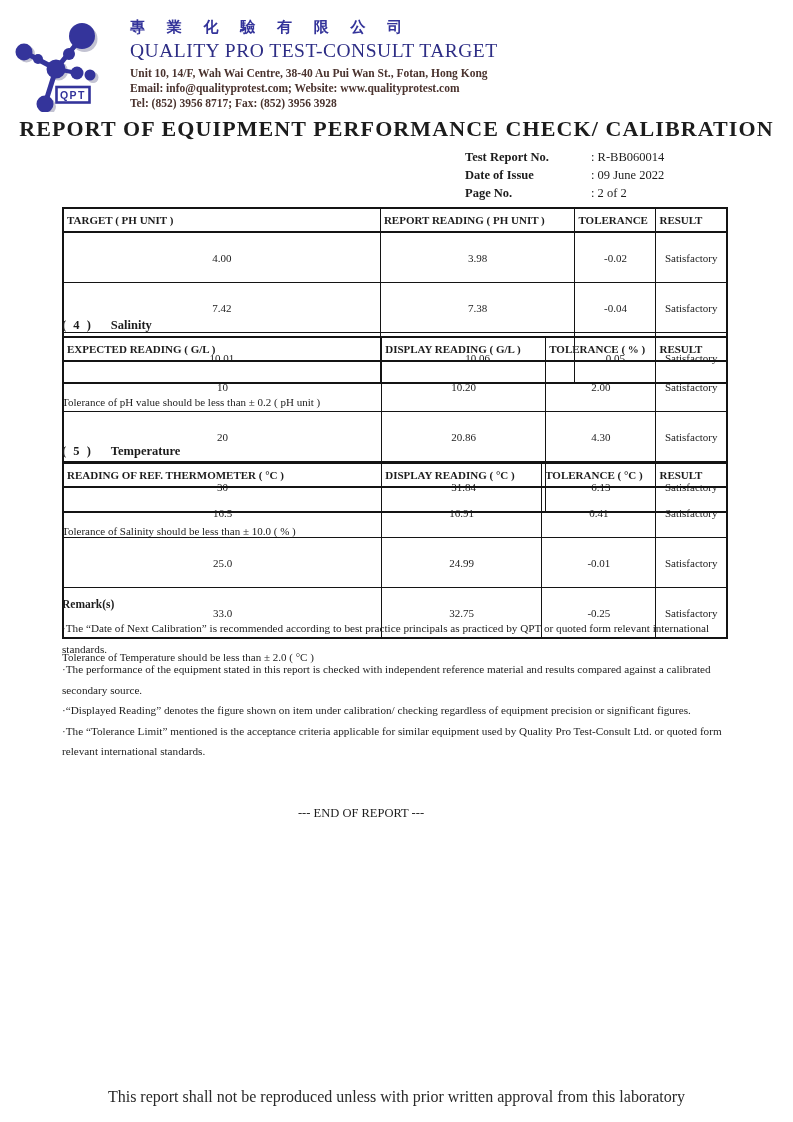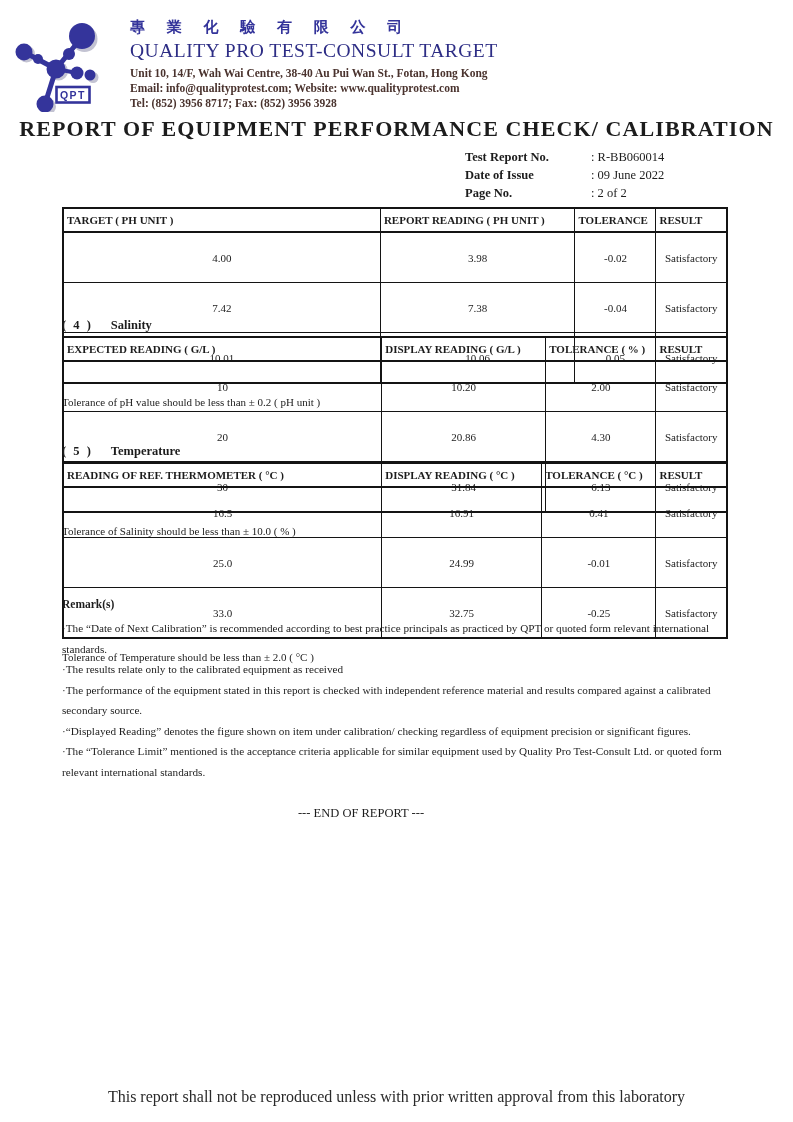--- a/index.html
+++ b/index.html
@@ -260,21 +260,20 @@
           <td>Satisfactory</td>
         </tr>
       </tbody>
     </table>
     <div class="tbl-note">Tolerance of Temperature should be less than ± 2.0 ( °C )</div>
   </div>
 
   <div class="remarks">
     <div class="remarks-heading">Remark(s)</div>
     <p class="remark-item">·The “Date of Next Calibration” is recommended according to best practice principals as practiced by QPT or quoted form relevant international standards.</p>
-    <p class="remark-item">·The results relate only to the calibrated equipment as received</p>
     <p class="remark-item">·The performance of the equipment stated in this report is checked with independent reference material and results compared against a calibrated secondary source.</p>
     <p class="remark-item">·“Displayed Reading” denotes the figure shown on item under calibration/ checking regardless of equipment precision or significant figures.</p>
     <p class="remark-item">·The “Tolerance Limit” mentioned is the acceptance criteria applicable for similar equipment used by Quality Pro Test-Consult Ltd. or quoted form relevant international standards.</p>
   </div>
 
   <div class="end-marker">--- END OF REPORT ---</div>
   <div class="page-footer">This report shall not be reproduced unless with prior written approval from this laboratory</div>
 
 </div>
 

